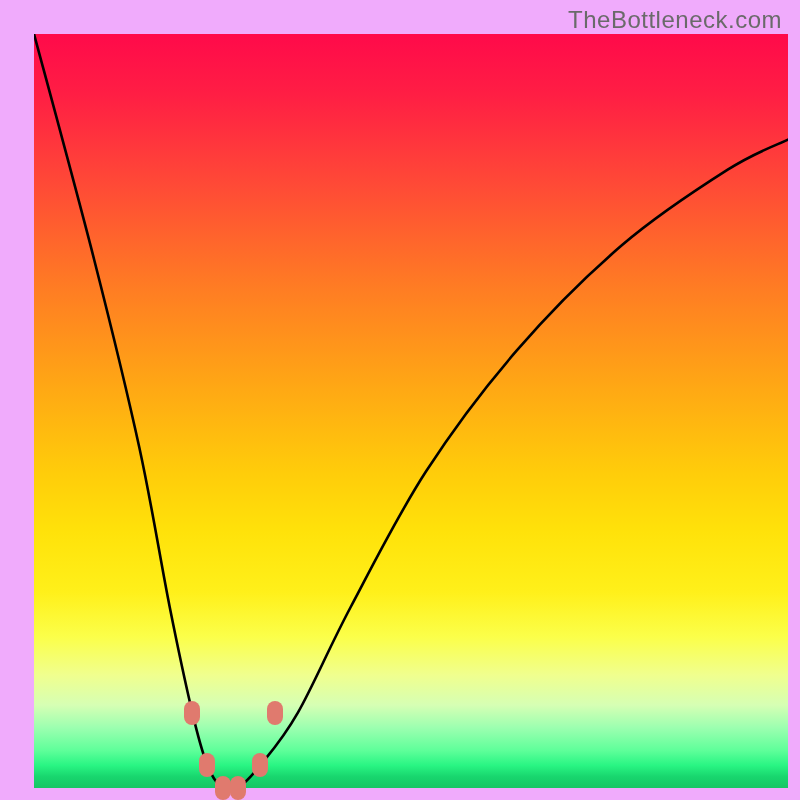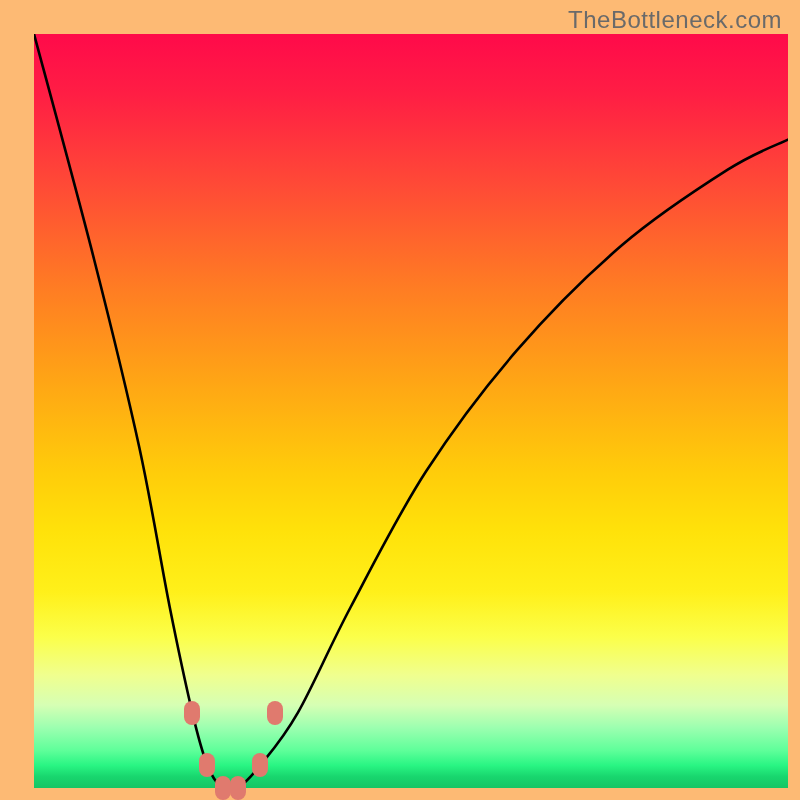--- a/index.html
+++ b/index.html
@@ -8,21 +8,21 @@
     width: 800px;
     height: 800px;
     overflow: hidden;
     background: #000;
     font-family: Arial, Helvetica, sans-serif;
   }
   .stage {
     position: relative;
     width: 800px;
     height: 800px;
-    background: #fdba74;
+    background: #f0abfc;
   }
   .plot-area {
     position: absolute;
     left: 34px;
     top: 34px;
     width: 754px;
     height: 754px;
     
     background: linear-gradient(to bottom,
       #ff0a4a 0%,

